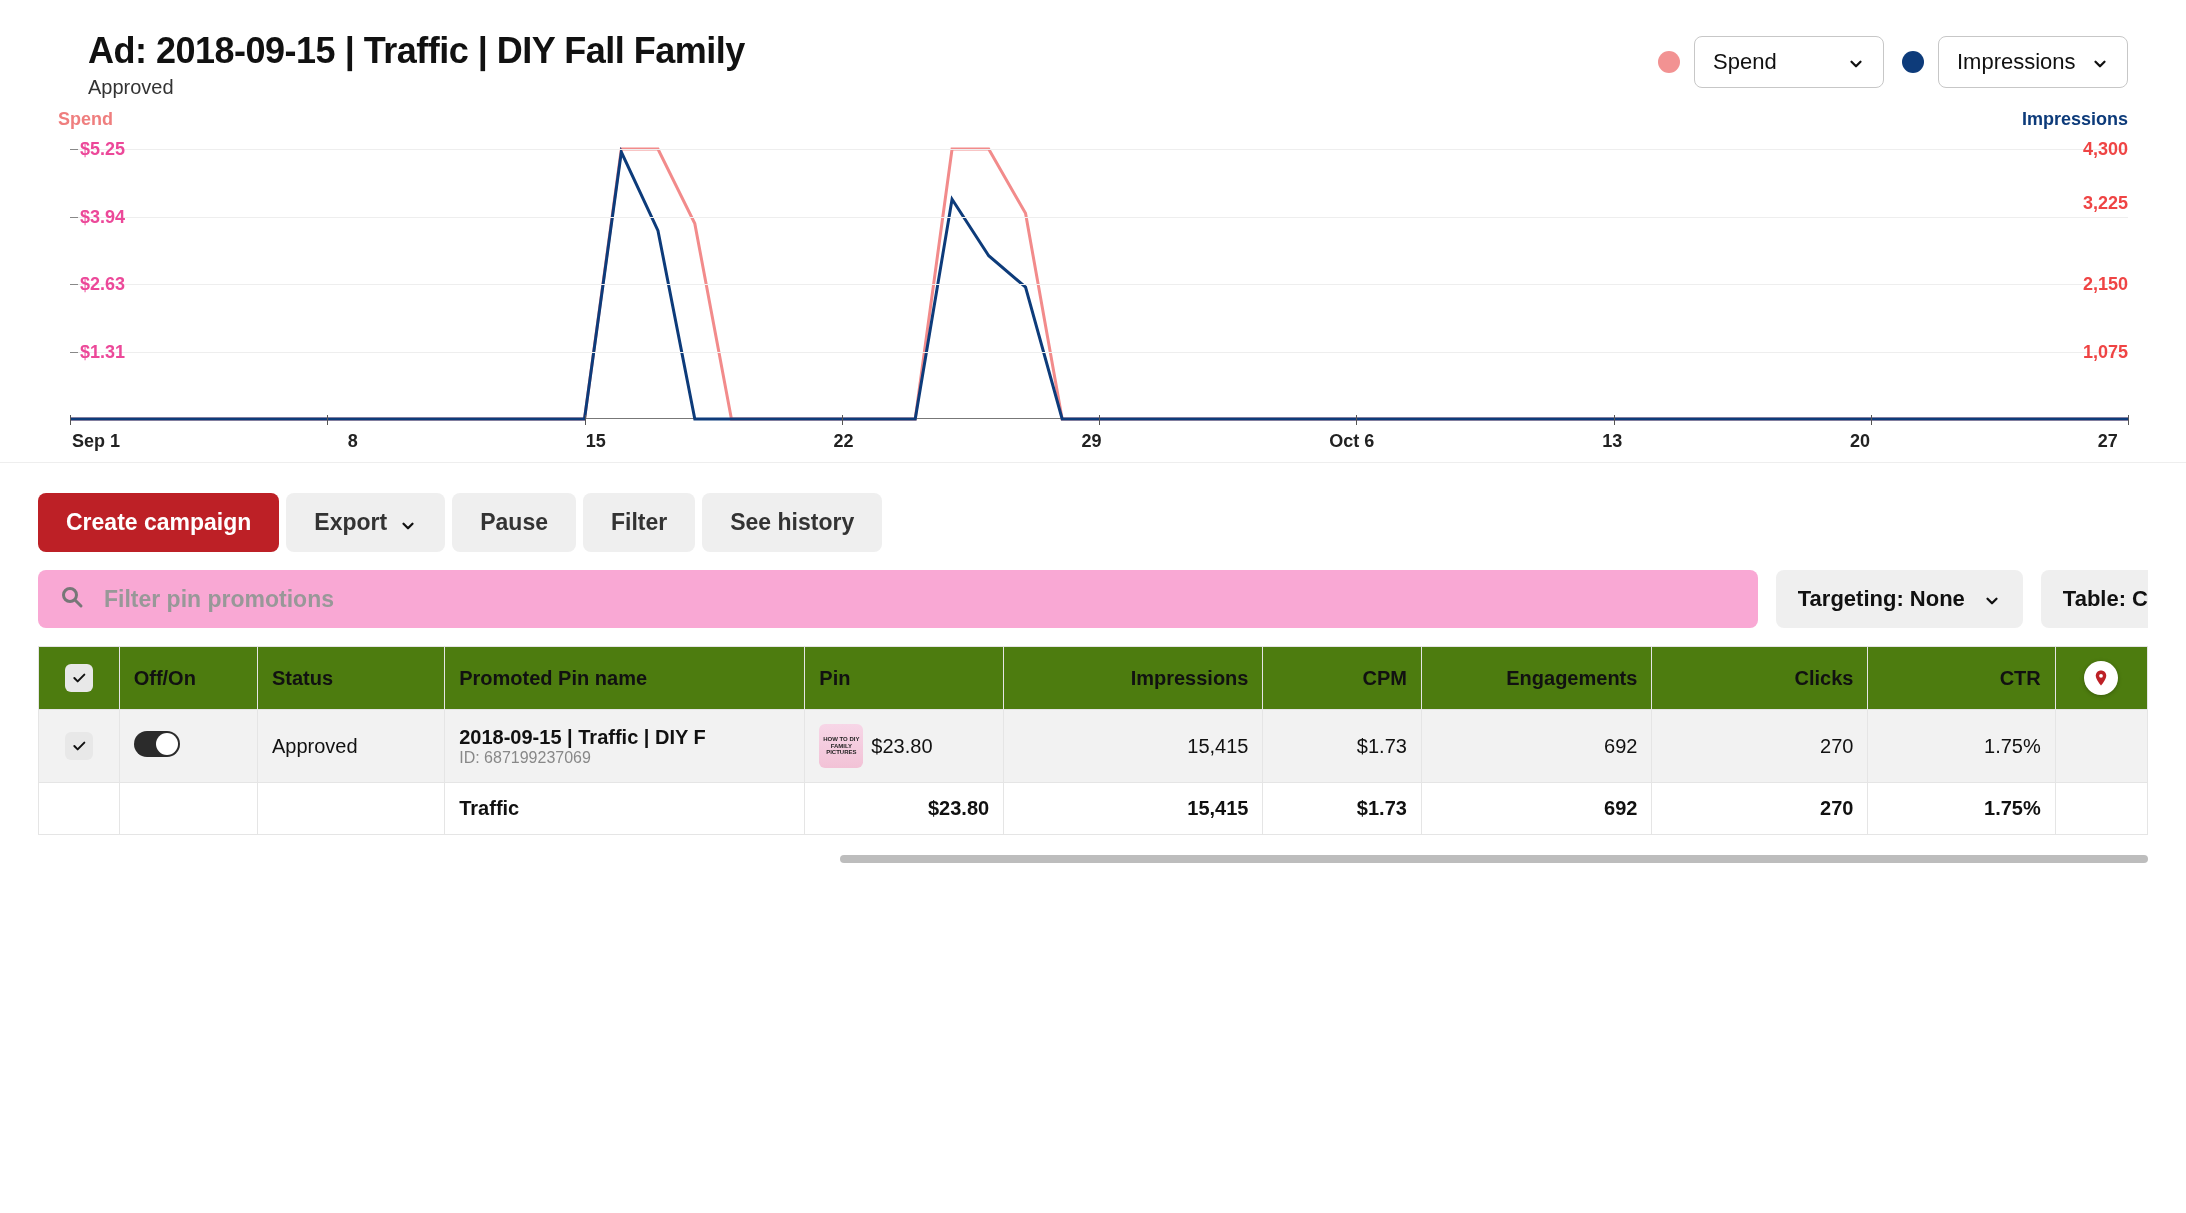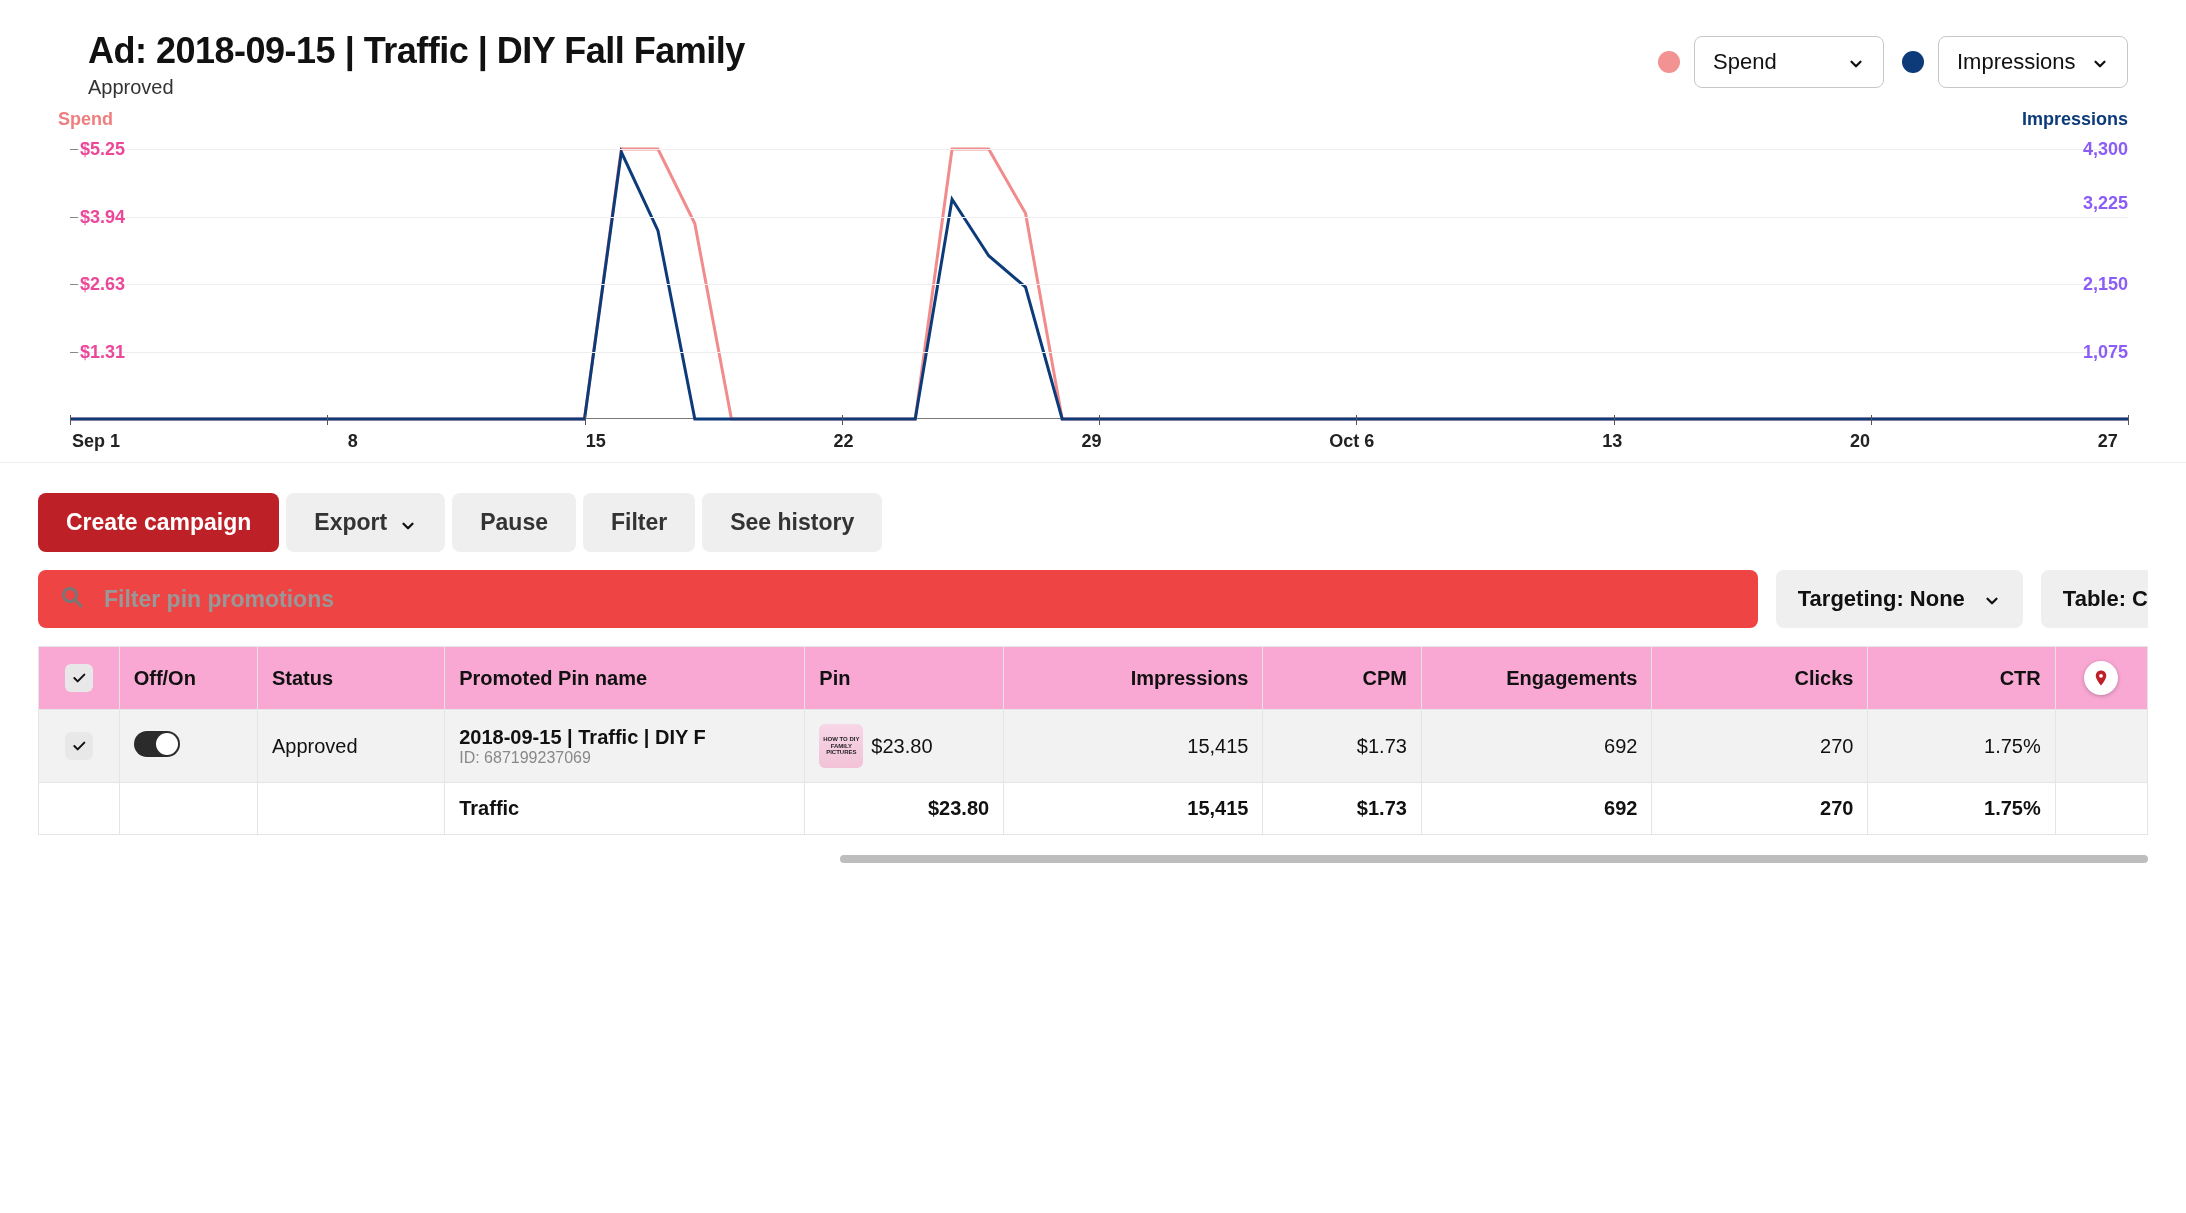--- a/index.html
+++ b/index.html
@@ -82,21 +82,21 @@
     position: relative;
     height: 270px;
     margin-top: 30px;
   }
   .ytick-left, .ytick-right {
     position: absolute;
     font-size: 18px;
     font-weight: 600;
   }
   .ytick-left { color: #ec4899; left: 22px; }
-  .ytick-right { color: #8b5cf6; right: 0; text-align: right; }
+  .ytick-right { color: #ef4444; right: 0; text-align: right; }
   .gridline {
     position: absolute;
     left: 12px;
     right: 0;
     height: 1px;
     background: #eee;
   }
   .baseline {
     position: absolute;
     left: 12px; right: 0; bottom: 0;
@@ -159,21 +159,21 @@
 
   
   .filter-row {
     padding: 0 38px 18px 38px;
     display: flex;
     gap: 18px;
     align-items: stretch;
   }
   .search-wrap {
     flex: 1;
-    background: #ef4444;
+    background: #f9a8d4;
     border-radius: 8px;
     display: flex;
     align-items: center;
     padding: 0 22px;
     height: 58px;
     gap: 20px;
     color: #777;
   }
   .search-wrap input {
     border: none;
@@ -207,21 +207,21 @@
     border-collapse: collapse;
     table-layout: fixed;
   }
   th, td {
     border: 1px solid #e5e5e5;
     padding: 14px 14px;
     text-align: left;
     font-size: 20px;
     vertical-align: middle;
   }
-  th { font-weight: 700; background: #f9a8d4; }
+  th { font-weight: 700; background: #4d7c0f; }
   tr.data-row td { background: #f2f2f2; }
   tr.totals td { font-weight: 700; }
   .num { text-align: right; }
   .check-cell { text-align: center; width: 56px; }
   .check-box {
     display: inline-flex;
     width: 28px; height: 28px;
     border-radius: 6px;
     background: #e8e8e8;
     align-items: center;

